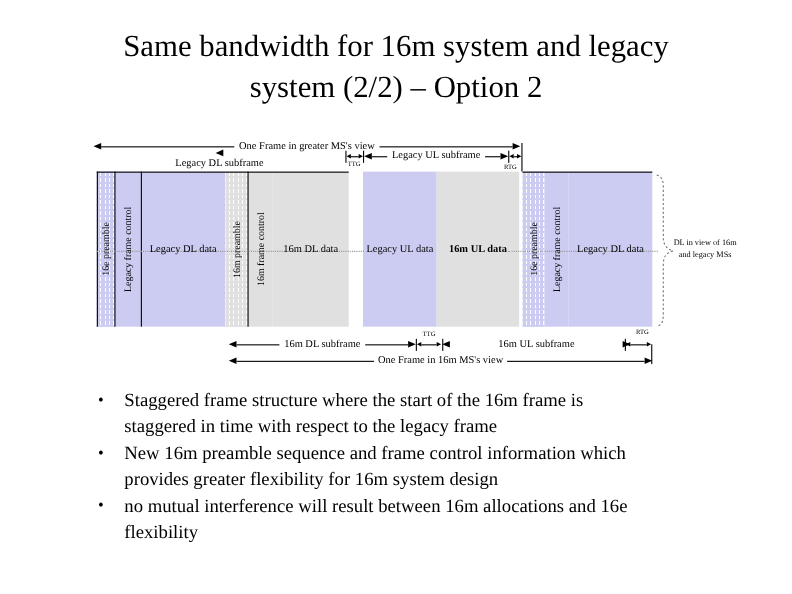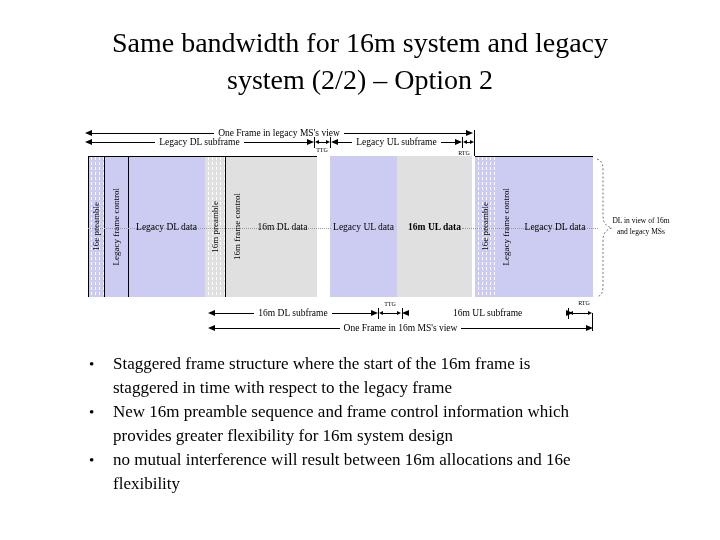--- a/index.html
+++ b/index.html
@@ -80,26 +80,26 @@
   <div class="title">
     <div>Same bandwidth for 16m system and legacy</div>
     <div>system (2/2) – Option 2</div>
   </div>
 
   <div>
 
     <div class="dim" style="left:85px; top:127px; width:388px;">
       <span class="ah l"></span>
         <span class="ln"></span>
-      <span class="lbl">One Frame in legacy MS's view</span>
-      <span class="ln"></span>
-        <span class="ah r"></span>
-    </div>
-
-    <div class="dim" style="left:85px; top:136px; width:229px;">
+      <span class="lbl">One Frame in greater MS's view</span>
+      <span class="ln"></span>
+        <span class="ah r"></span>
+    </div>
+
+    <div class="dim" style="left:85px; top:136px; width:229px;flex-direction:column;">
       <span class="ah l"></span>
         <span class="ln"></span>
       <span class="lbl">Legacy DL subframe</span>
       <span class="ln"></span>
         <span class="ah r"></span>
     </div>
 
     <span class="tick" style="left:314px; top:137px; height:11px;"></span>
     <span class="tick" style="left:330px; top:137px; height:11px;"></span>
     <div class="darr" style="left:315px; top:138px; width:15px;">

